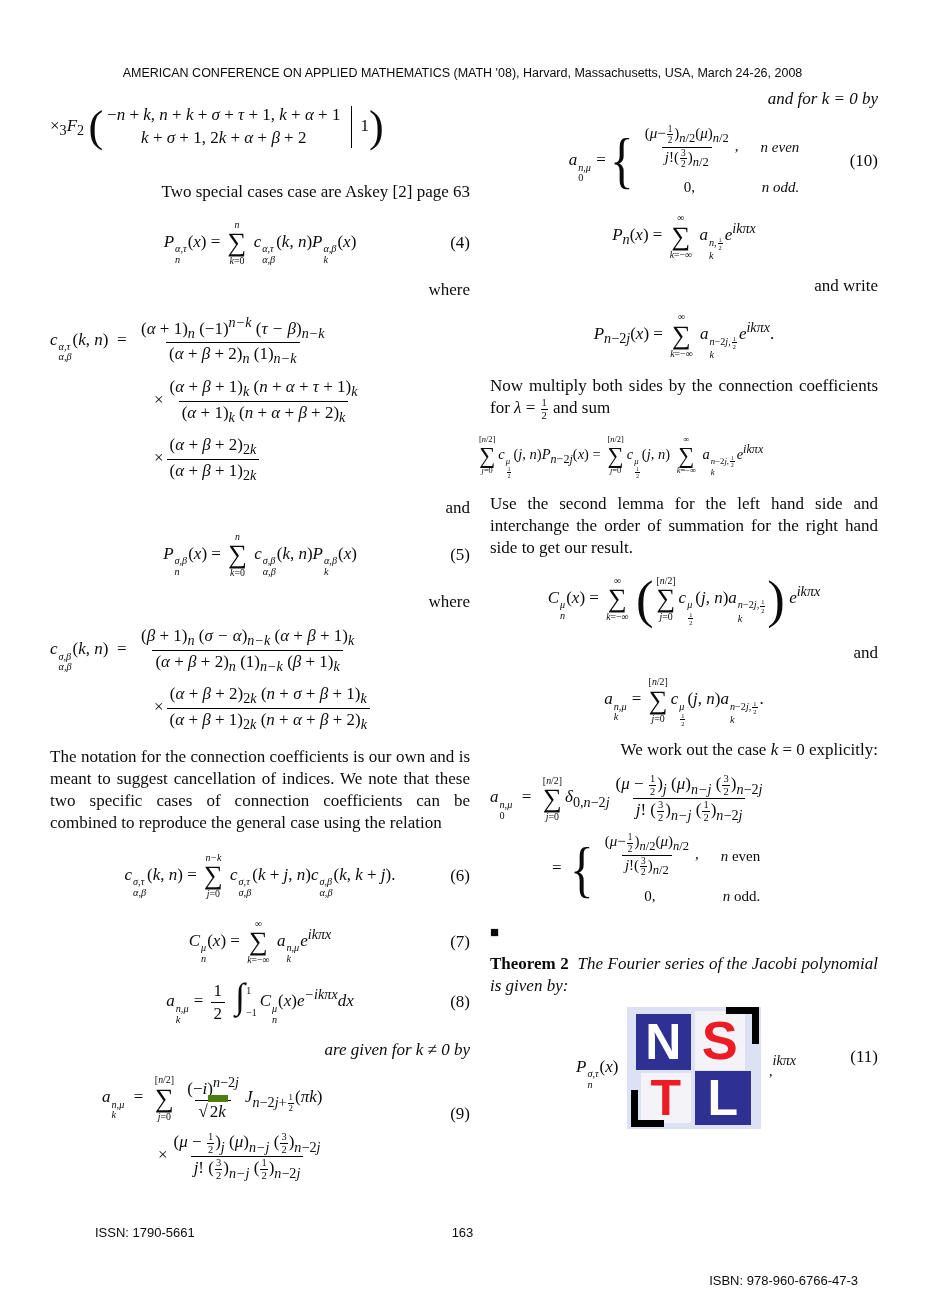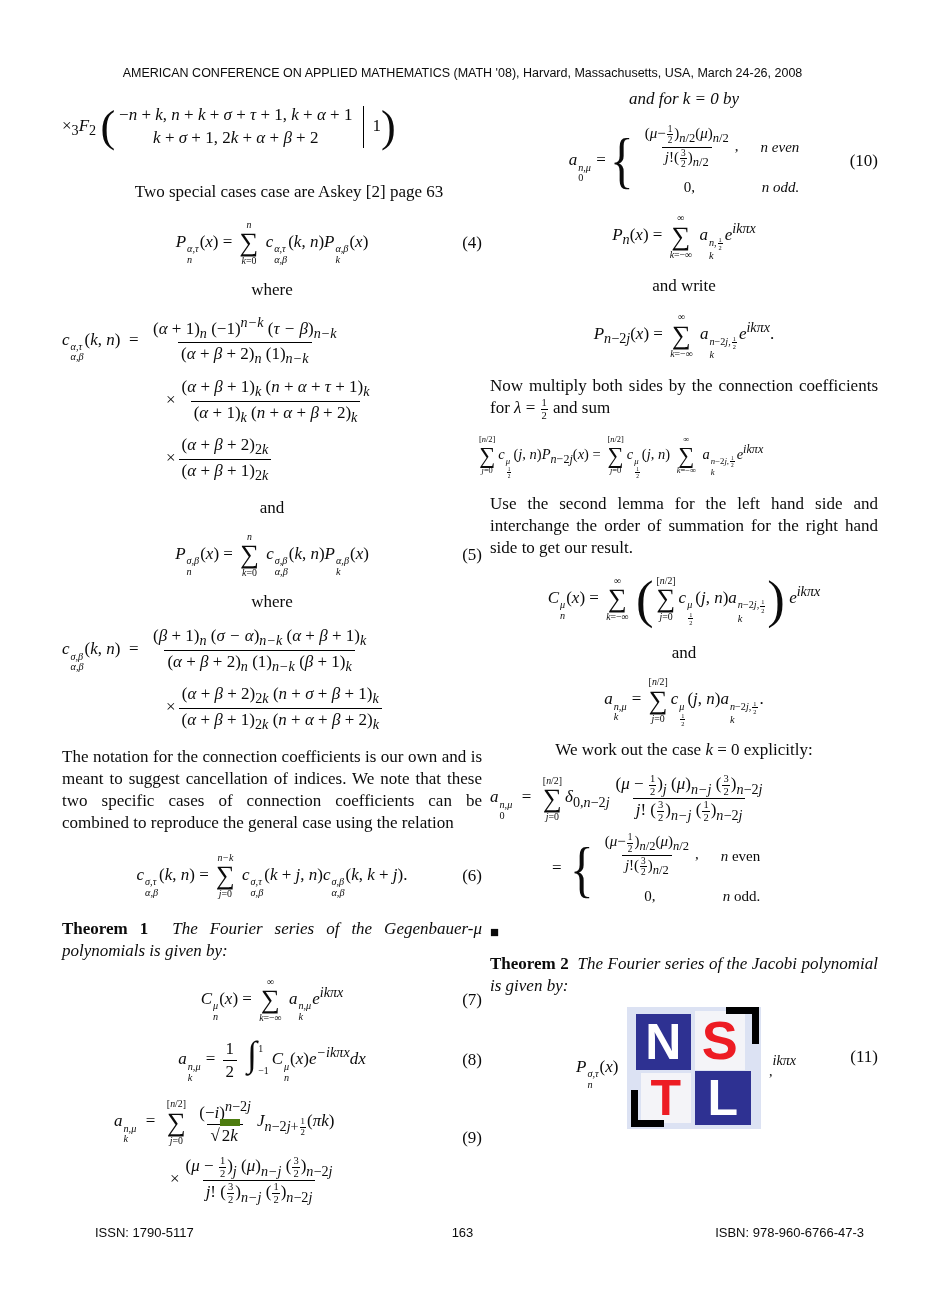--- a/index.html
+++ b/index.html
@@ -3,26 +3,26 @@
 <meta charset="utf-8">
 <style>
   html,body { margin:0; padding:0; background:#ffffff; }
   .page { position:relative; width:925px; height:1309px; background:#fff; overflow:hidden;
           font-family:"Liberation Serif", "DejaVu Serif", serif; font-size:17px; line-height:22px; color:#0b0b0b; }
 
   .header { position:absolute; top:62px; left:0; width:100%; text-align:center;
             font-family:"Liberation Sans", "DejaVu Sans", sans-serif; font-size:12.5px; }
 
   .col { position:absolute; top:88px; }
-  .col.left  { left:62px;  width:420px; }
+  .col.left  { left:50px;  width:420px; }
   .col.right { left:490px; width:388px; }
 
   p { margin:10px 0; text-align:justify; }
   p.ind { text-indent:34px; }
-  p.noj { text-align:center; }
+  p.noj { text-align:right; }
 
   .eq { position:relative; margin:15px 0; text-align:center; }
   .eq.lft { text-align:left; }
   .eq .m { display:inline-block; }
   .eq .num { position:absolute; right:0; top:50%; transform:translateY(-50%); }
   .eq.numtop .num { top:30px; transform:none; }
 
   .row { display:block; text-align:left; margin:8px 0; white-space:nowrap; }
   .row.i1 { padding-left:104px; }
   .row.i2 { padding-left:46px; }
@@ -80,21 +80,21 @@
   .nstl .bs { left:68px; top:4px;  width:50px; height:59px; background:#f4f4f8; color:#ed1c24; font-size:54px; }
   .nstl .bt { left:14px; top:66px; width:50px; height:50px; background:#f4f4f8; color:#ed1c24; font-size:50px; }
   .nstl .bl { left:68px; top:64px; width:56px; height:54px; background:#2e3192; color:#fff; font-size:50px; }
   .nstl .brk-tr { position:absolute; right:2px; top:0;    width:26px; height:30px; border-top:7px solid #000; border-right:7px solid #000; }
   .nstl .brk-bl { position:absolute; left:4px; bottom:2px; width:26px; height:30px; border-bottom:7px solid #000; border-left:7px solid #000; }
 
   .footer { position:absolute; top:1222px; left:0; width:100%;
             font-family:"Liberation Sans","DejaVu Sans",sans-serif; font-size:13px; }
   .footer .issn { position:absolute; left:95px; }
   .footer .pageno { position:absolute; left:0; width:100%; text-align:center; }
-  .footer .isbn { position:absolute; right:61px; }
+  .footer .isbn { position:absolute; right:67px;margin-top:48px; }
 </style>
 </head>
 <body>
 
 <div class="page">
 
   <div class="header">AMERICAN CONFERENCE ON APPLIED MATHEMATICS (MATH '08), Harvard, Massachusetts, USA, March 24-26, 2008</div>
 
   <div class="col left">
     <div class="eq lft" style="margin-top:0;">
@@ -186,21 +186,20 @@
             <span class="b"><i>j</i>=0</span>
           </span> <i>c</i><span class="ss">
             <span><i>σ,τ</i></span>
             <span><i>σ,β</i></span>
           </span>(<i>k</i> + <i>j</i>, <i>n</i>)<i>c</i><span class="ss">
             <span><i>σ,β</i></span>
             <span><i>α,β</i></span>
           </span>(<i>k</i>, <i>k</i> + <i>j</i>).</span>
       <span class="num">(6)</span>
     </div>
-    <p><b>Theorem 1</b>&nbsp; <i>The Fourier series of the Gegenbauer-μ polynomials is given by:</i></p>
     <div class="eq" style="margin:14px 0;">
       <span class="m"><i>C</i><span class="ss">
             <span><i>μ</i></span>
             <span><i>n</i></span>
           </span>(<i>x</i>) = <span class="so">
             <span class="t">∞</span>
             <span class="g">∑</span>
             <span class="b"><i>k</i>=−∞</span>
           </span> <i>a</i><span class="ss">
             <span><i>n,μ</i></span>
@@ -220,20 +219,21 @@
             <span class="il">
               <span>1</span>
               <span>−1</span>
             </span>
           </span><i>C</i><span class="ss">
             <span><i>μ</i></span>
             <span><i>n</i></span>
           </span>(<i>x</i>)<i>e</i><sup><i>−ikπx</i></sup><i>dx</i></span>
       <span class="num">(8)</span>
     </div>
+    <p class="noj"><i>are given for k ≠ 0 by</i></p>
     <div class="eq lft numtop" style="margin:12px 0;">
       <span class="m" style="display:block;">
           <span class="row" style="padding-left:52px;"><i>a</i><span class="ss">
               <span><i>n,μ</i></span>
               <span><i>k</i></span>
             </span>&nbsp;&nbsp;=&nbsp;&nbsp;<span class="so">
               <span class="t">[<i>n</i>/2]</span>
               <span class="g">∑</span>
               <span class="b"><i>j</i>=0</span>
             </span> <span class="fr">
@@ -466,18 +466,18 @@
         <span class="blk bl">L</span>
         <span class="brk-tr"></span>
         <span class="brk-bl"></span>
       </span>
       <span class="m"><sub>,</sub><sup><i>ikπx</i></sup></span>
       <span class="num" style="top:50px;">(11)</span>
     </div>
   </div>
 
   <div class="footer">
-    <span class="issn">ISSN: 1790-5117</span>
+    <span class="issn">ISSN: 1790-5661</span>
     <span class="pageno">163</span>
     <span class="isbn">ISBN: 978-960-6766-47-3</span>
   </div>
 
 </div>
 
 </body></html>

